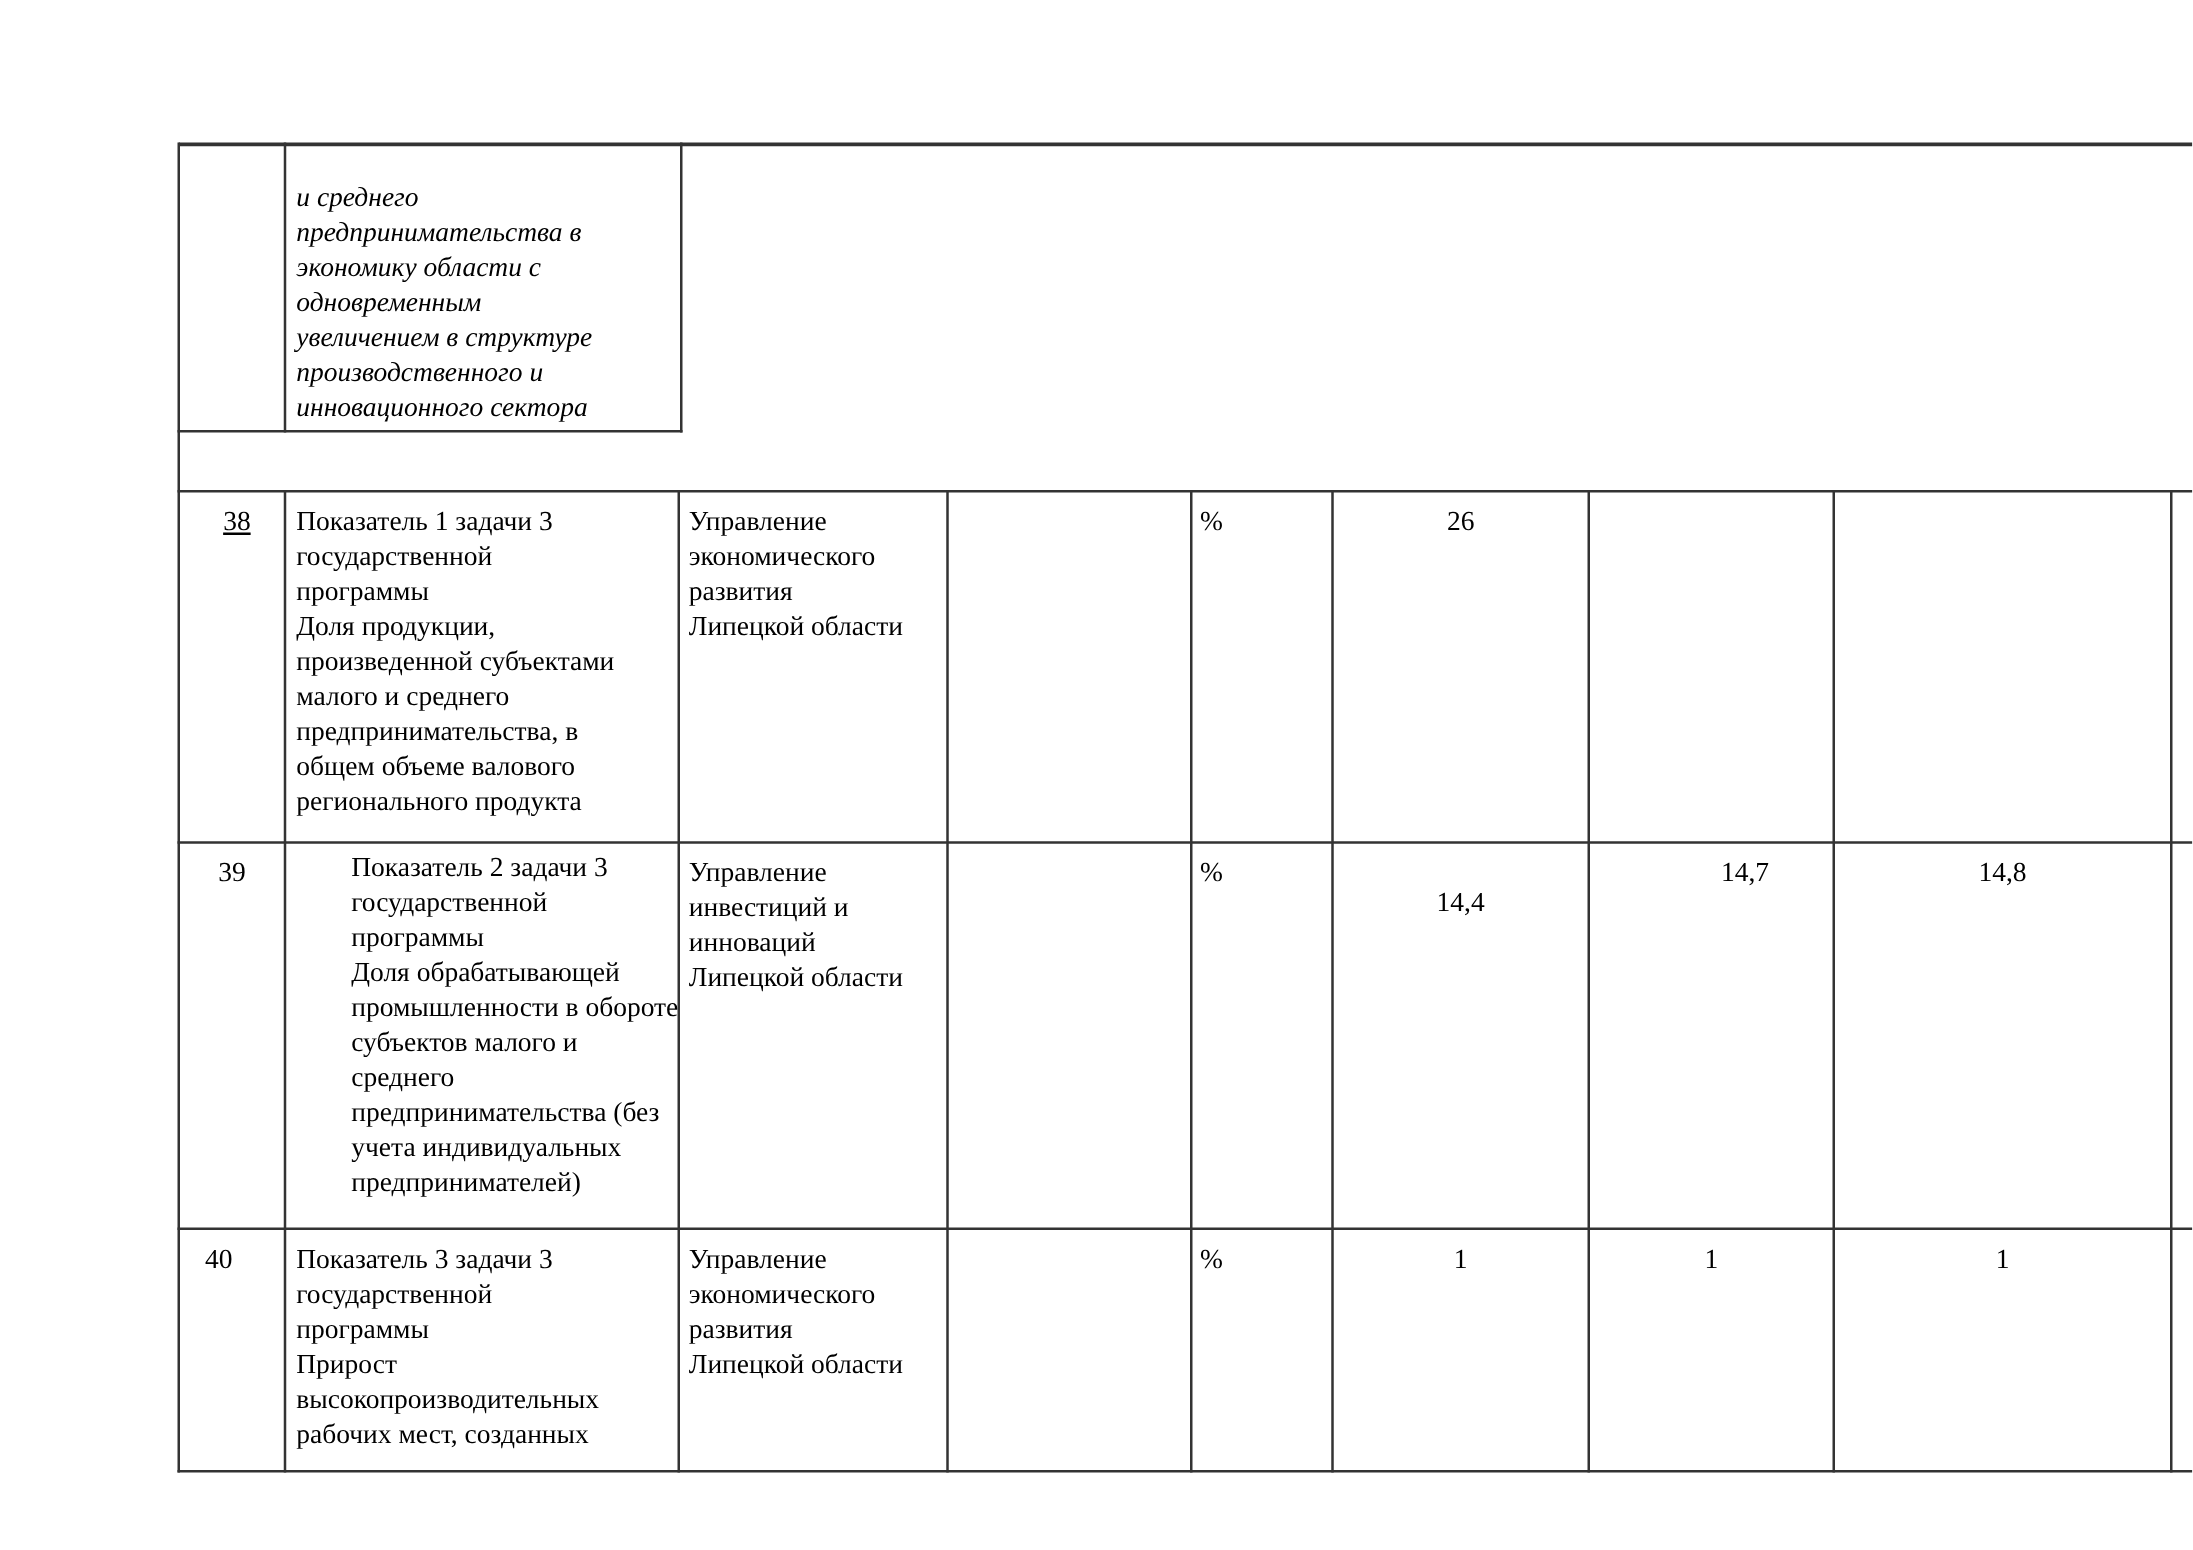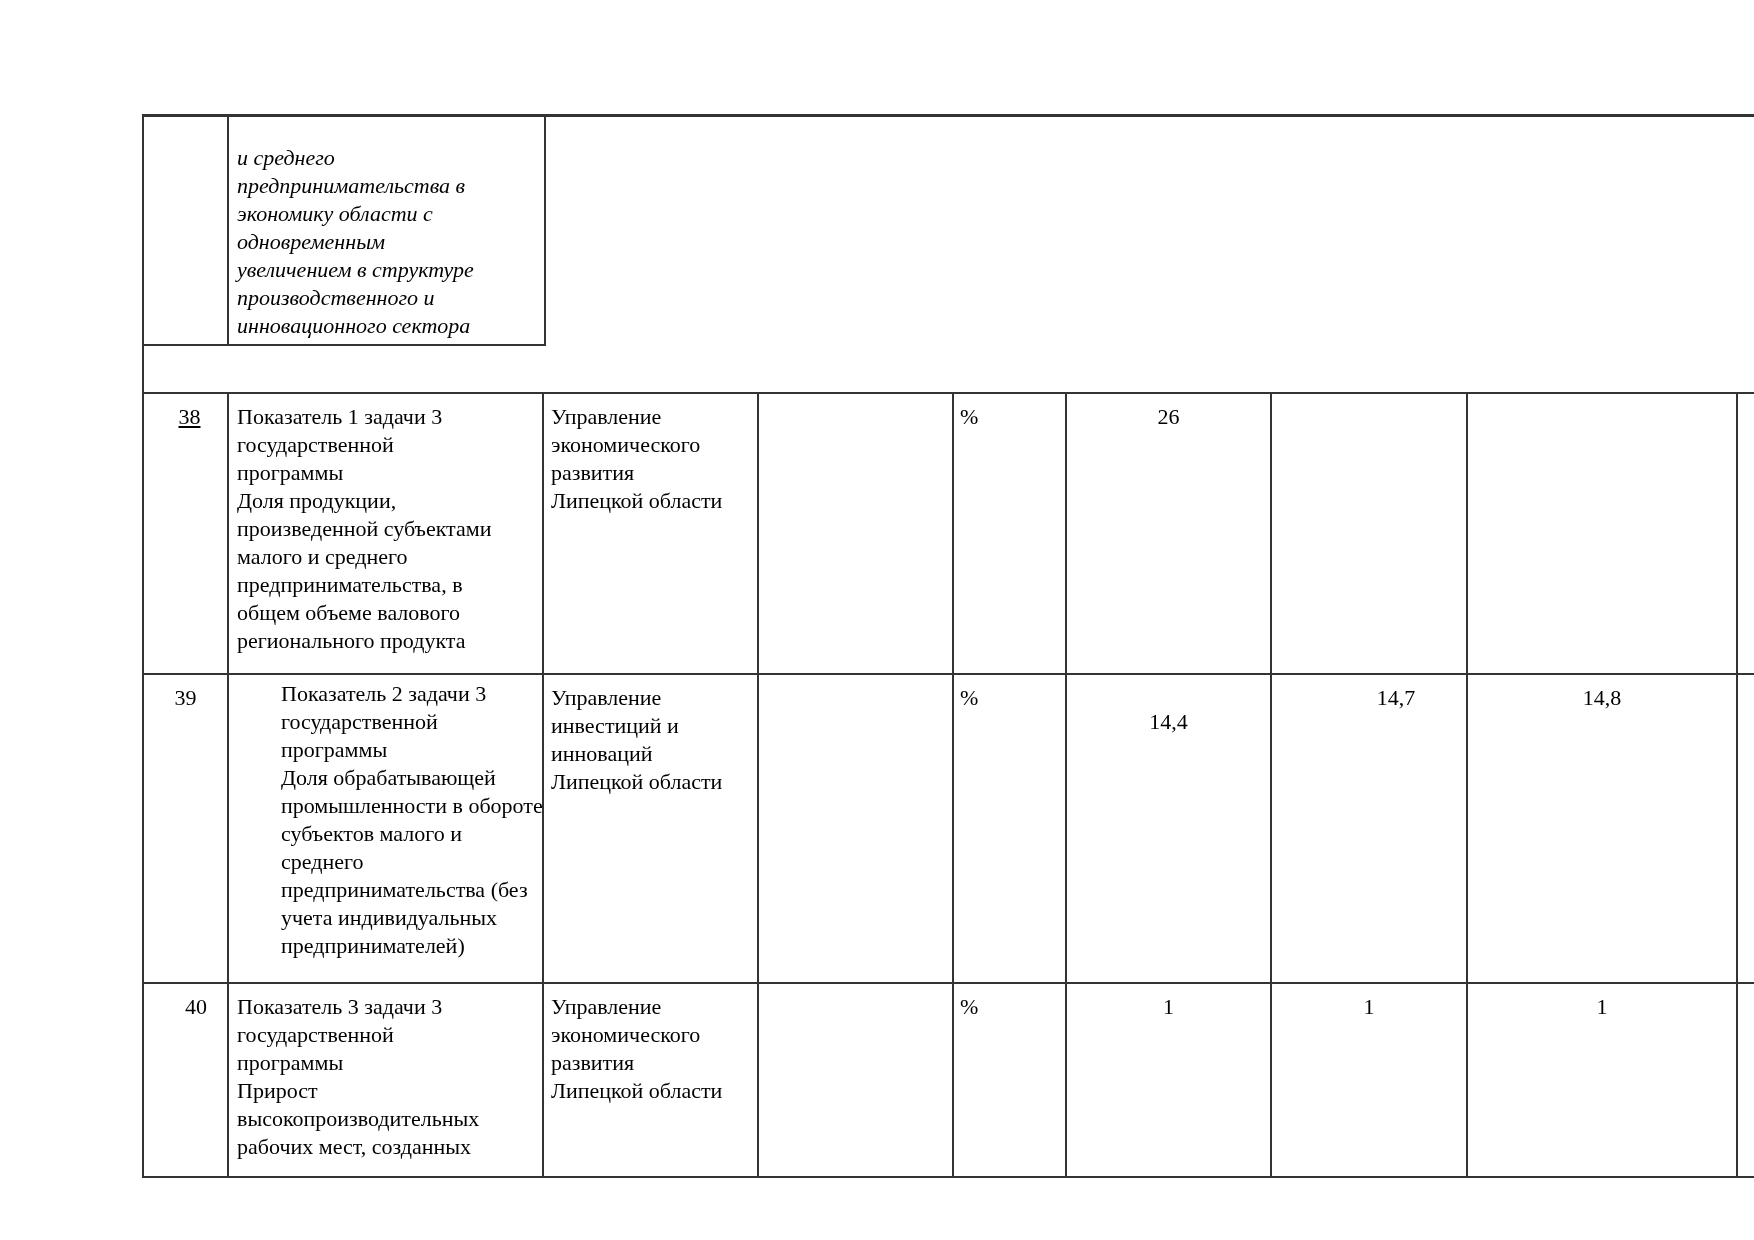--- a/index.html
+++ b/index.html
@@ -109,21 +109,21 @@
 инноваций
 Липецкой области</div>
     <div class="txt" style="left:766px; top:684px; width:180px;"></div>
     <div class="txt" style="left:960px; top:684px; width:100px;">%</div>
     <div class="txt center" style="left:1066px; top:684px; width:205px;margin-top:24px;">14,4</div>
     <div class="txt center" style="left:1271px; top:684px; width:196px;margin-left:27px;">14,7</div>
     <div class="txt center" style="left:1467px; top:684px; width:270px;">14,8</div>
   </div>
 
   <div>
-    <div class="txt center" style="left:143px; top:993px; width:64px;text-align:right;">40</div>
+    <div class="txt center" style="left:143px; top:993px; width:64px;">40</div>
     <div class="txt" style="left:237px; top:993px; width:300px;">Показатель 3 задачи 3
 государственной
 программы
 Прирост
 высокопроизводительных
 рабочих мест, созданных</div>
     <div class="txt" style="left:551px; top:993px; width:198px;">Управление
 экономического
 развития
 Липецкой области</div>

